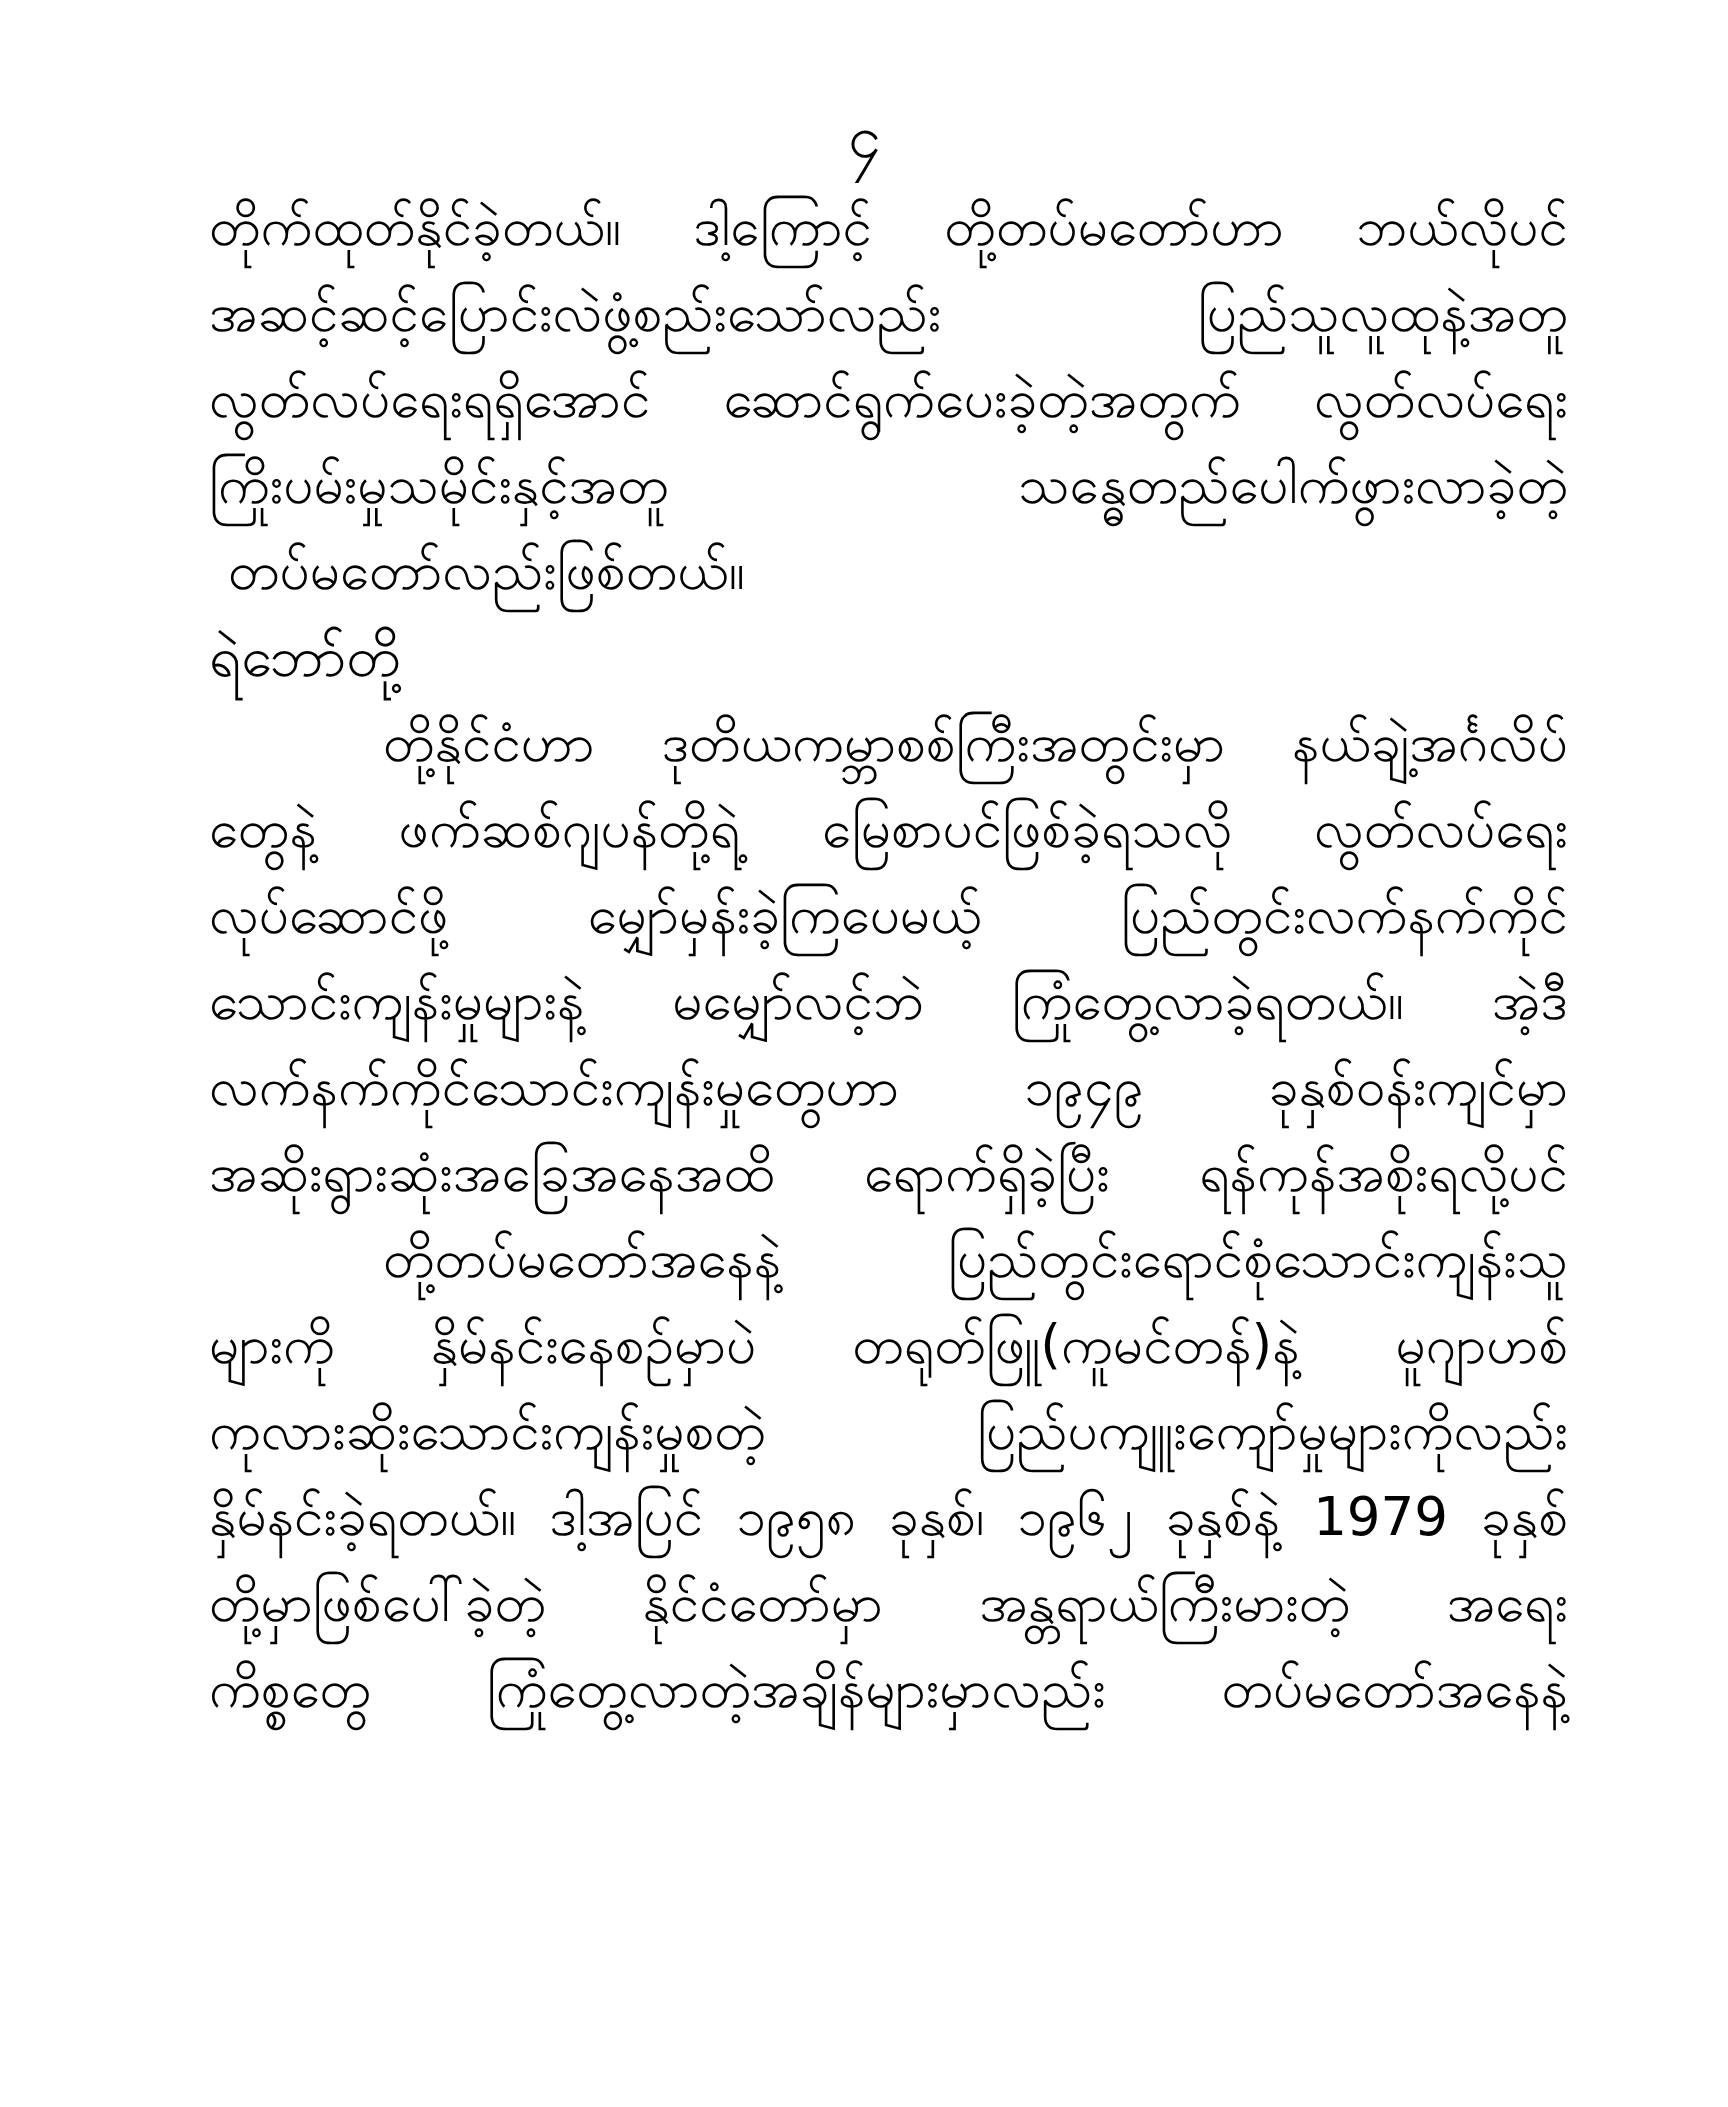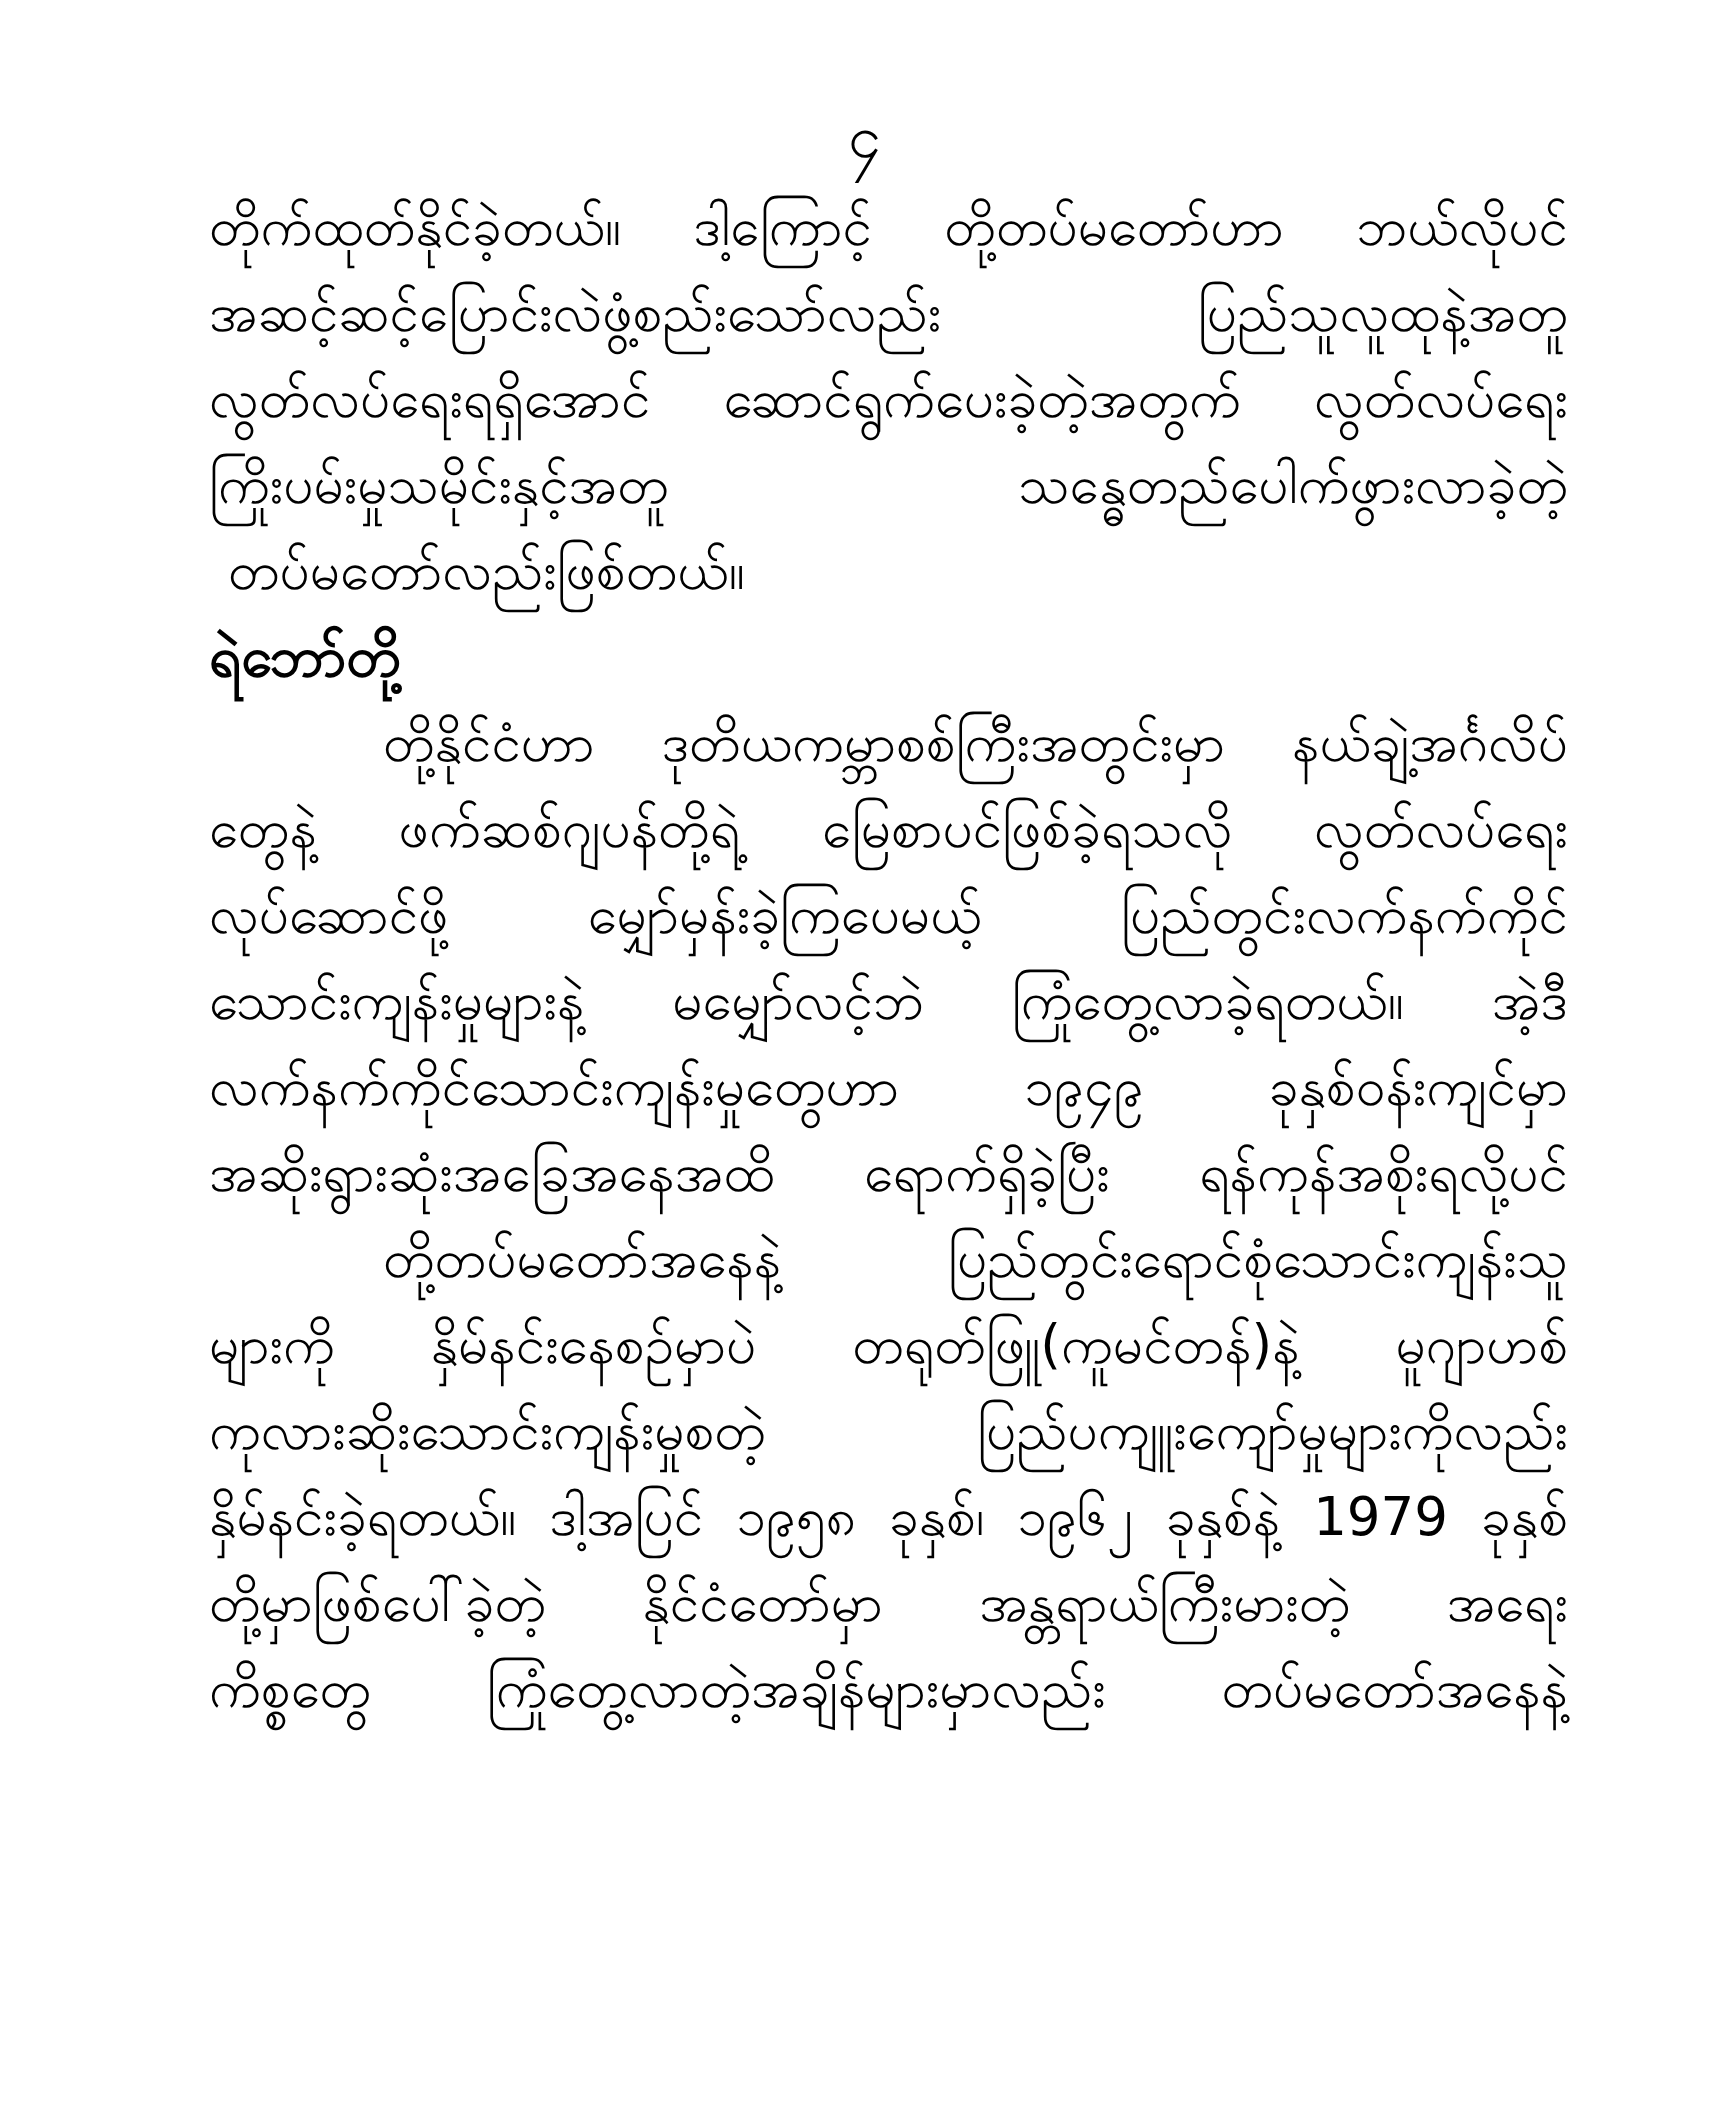--- a/index.html
+++ b/index.html
@@ -44,28 +44,27 @@
       white-space: nowrap;
       text-align: justify;
       text-align-last: justify;
     }
     .line.last {
       text-align-last: left;
       margin-left: 19px;
     }
     .line.indent {
       padding-left: 174px;
-      font-family: Liberation Serif, serif;
     }
     .heading {
       display: block;
       height: 86px;
       font-size: 56px;
       line-height: 86px;
-      font-weight: bold;
+      font-weight: normal;
       white-space: nowrap;
     }
   </style>
 </head>
 <body>
 
 <div class="page">
 
   <div class="page-number">၄</div>
 

